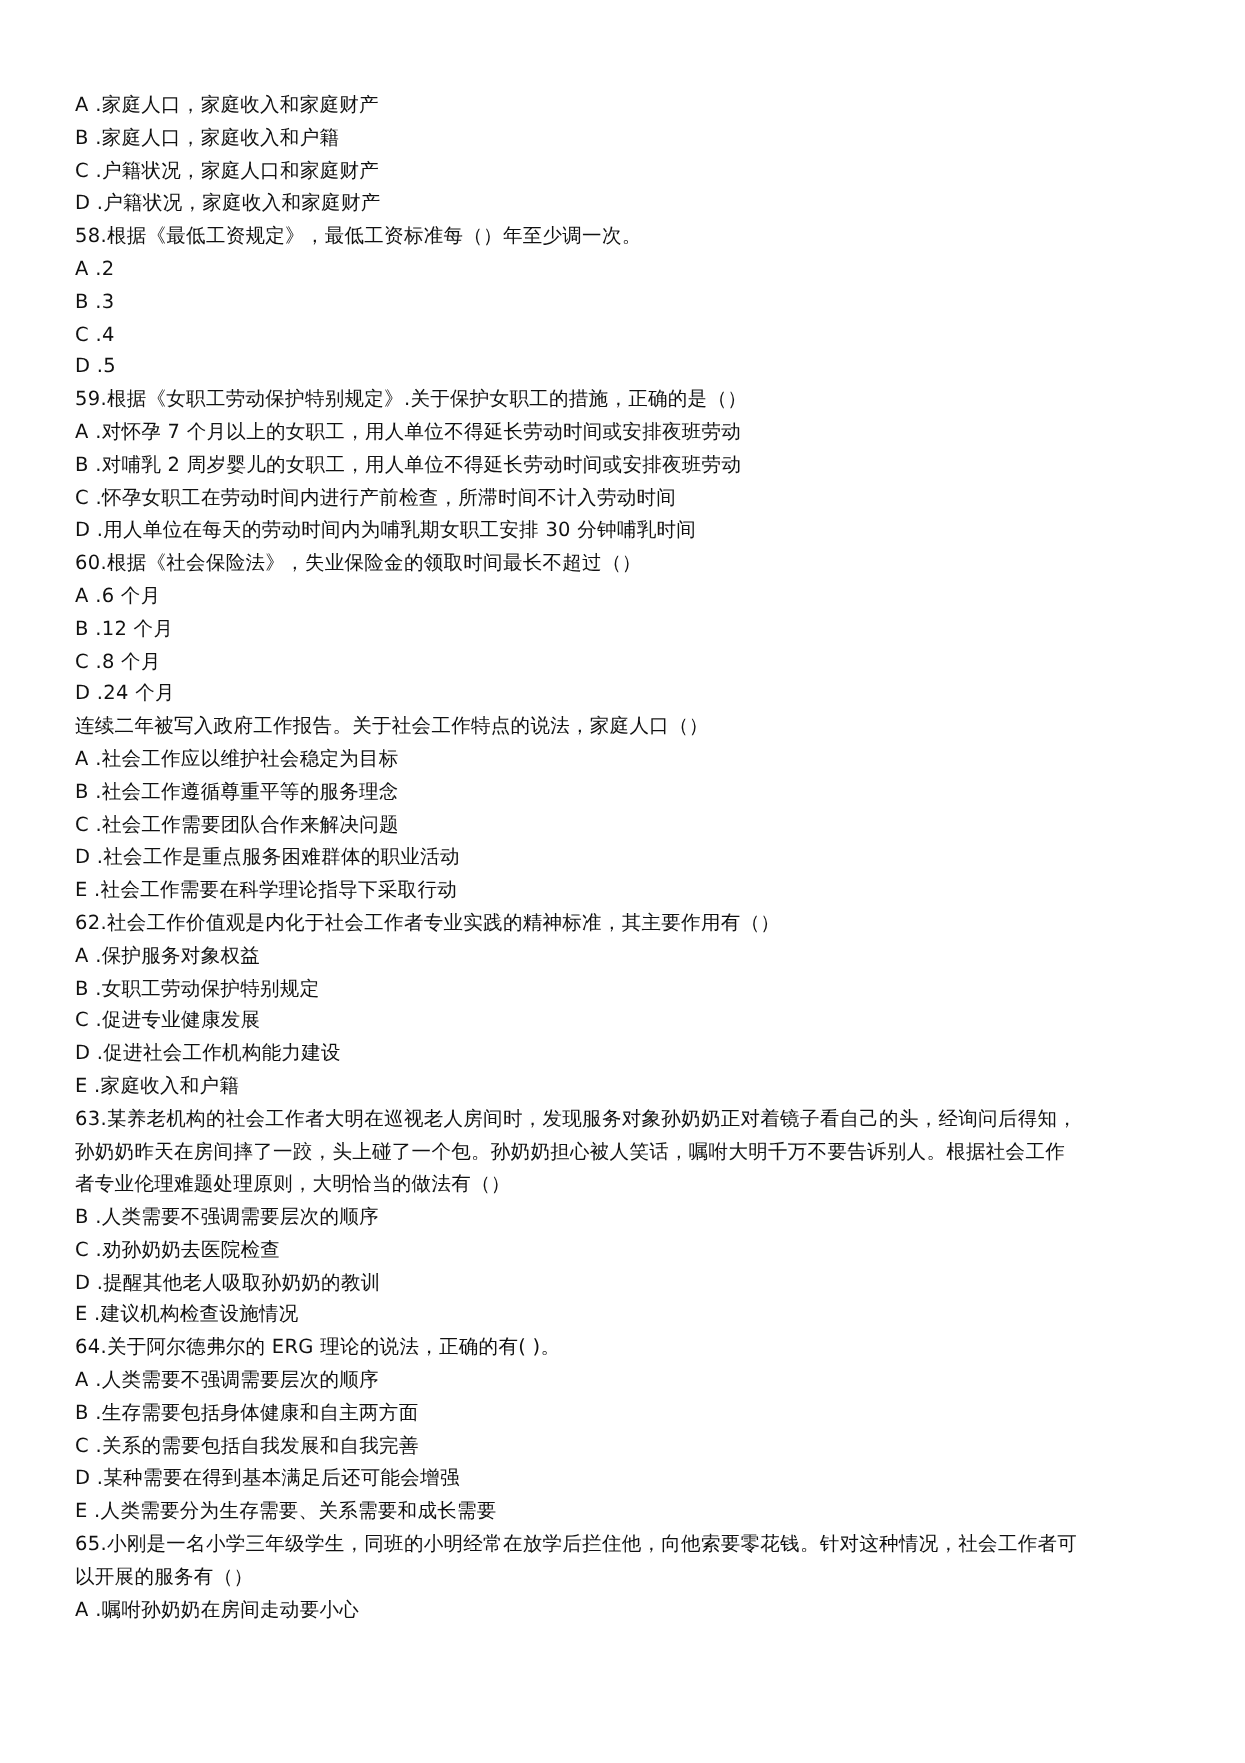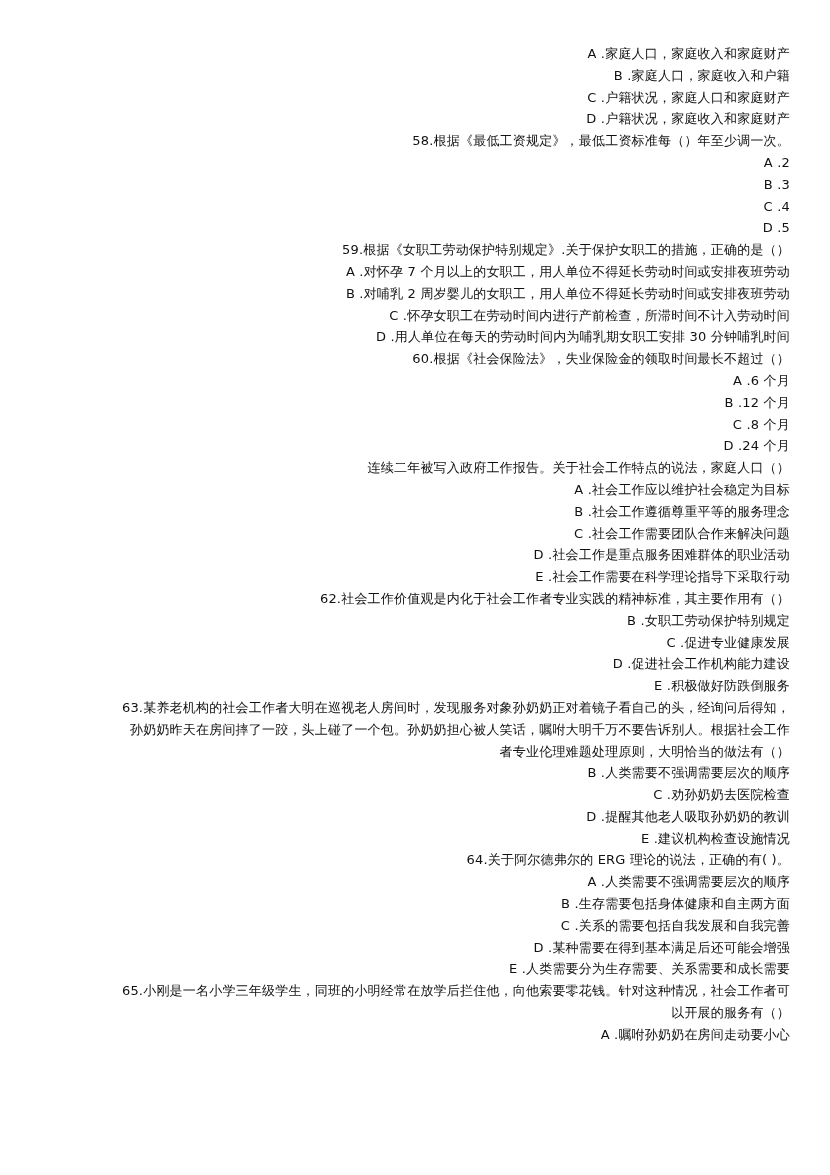--- a/index.html
+++ b/index.html
@@ -11,23 +11,22 @@
       width: 830px;
       height: 1175px;
       position: relative;
       overflow: hidden;
       font-family: "DejaVu Sans", "Liberation Sans", sans-serif;
       color: #111111;
     }
     .page {
       position: absolute;
       left: 50px;
-      top: 43px;
+      top: 60px;
       width: 740px;
-      text-align: right;
     }
     .line {
       font-size: 13px;
       line-height: 21.8px;
       white-space: nowrap;
       letter-spacing: 0.2px;
     }
     .q, .opt { margin: 0; }
   </style>
 </head>
@@ -70,24 +69,25 @@
     <p class="line q">连续二年被写入政府工作报告。关于社会工作特点的说法，家庭人口（）</p>
     <p class="line opt">A .社会工作应以维护社会稳定为目标</p>
     <p class="line opt">B .社会工作遵循尊重平等的服务理念</p>
     <p class="line opt">C .社会工作需要团队合作来解决问题</p>
     <p class="line opt">D .社会工作是重点服务困难群体的职业活动</p>
     <p class="line opt">E .社会工作需要在科学理论指导下采取行动</p>
   </div>
 
   <div>
     <p class="line q">62.社会工作价值观是内化于社会工作者专业实践的精神标准，其主要作用有（）</p>
+    <p class="line opt">A .保护服务对象权益</p>
     <p class="line opt">B .女职工劳动保护特别规定</p>
     <p class="line opt">C .促进专业健康发展</p>
     <p class="line opt">D .促进社会工作机构能力建设</p>
-    <p class="line opt">E .积极做好防跌倒服务</p>
+    <p class="line opt">E .家庭收入和户籍</p>
   </div>
 
   <div>
     <p class="line q">63.某养老机构的社会工作者大明在巡视老人房间时，发现服务对象孙奶奶正对着镜子看自己的头，经询问后得知，</p>
     <p class="line q">孙奶奶昨天在房间摔了一跤，头上碰了一个包。孙奶奶担心被人笑话，嘱咐大明千万不要告诉别人。根据社会工作</p>
     <p class="line q">者专业伦理难题处理原则，大明恰当的做法有（）</p>
     <p class="line opt">B .人类需要不强调需要层次的顺序</p>
     <p class="line opt">C .劝孙奶奶去医院检查</p>
     <p class="line opt">D .提醒其他老人吸取孙奶奶的教训</p>
     <p class="line opt">E .建议机构检查设施情况</p>

